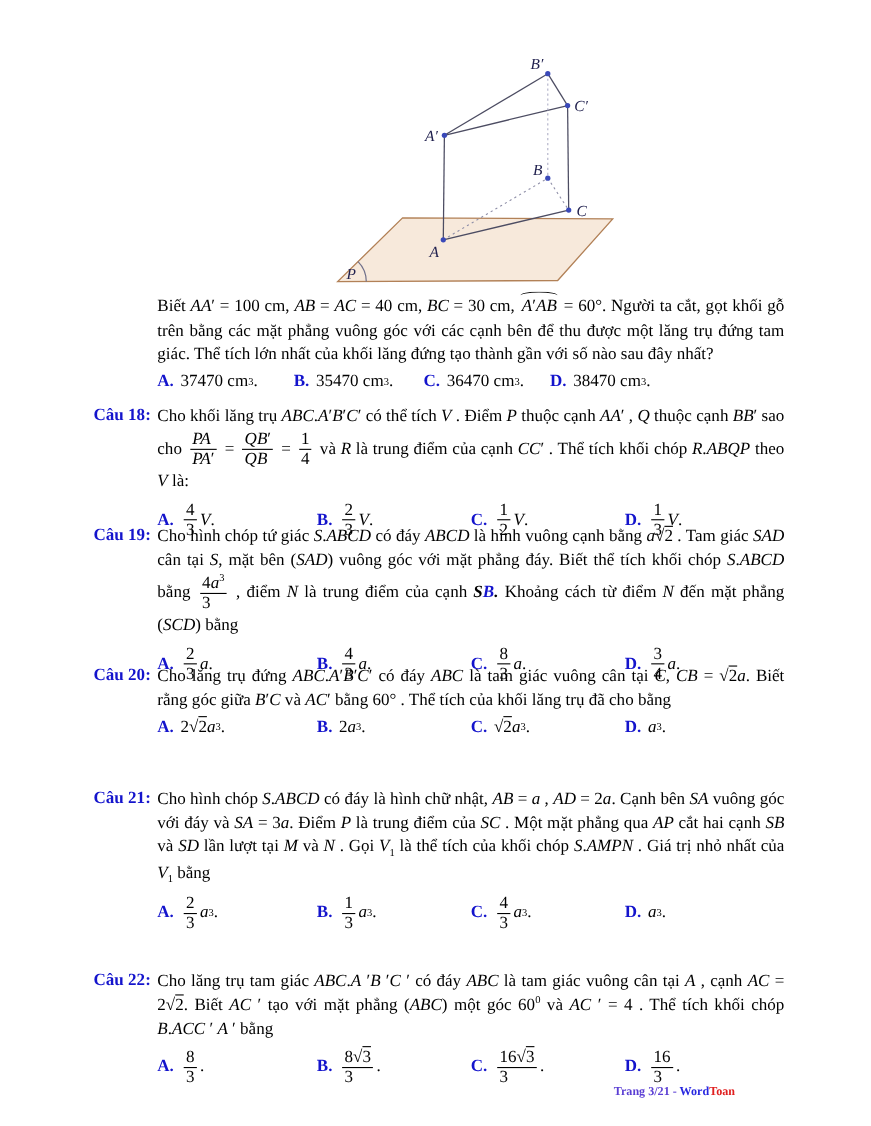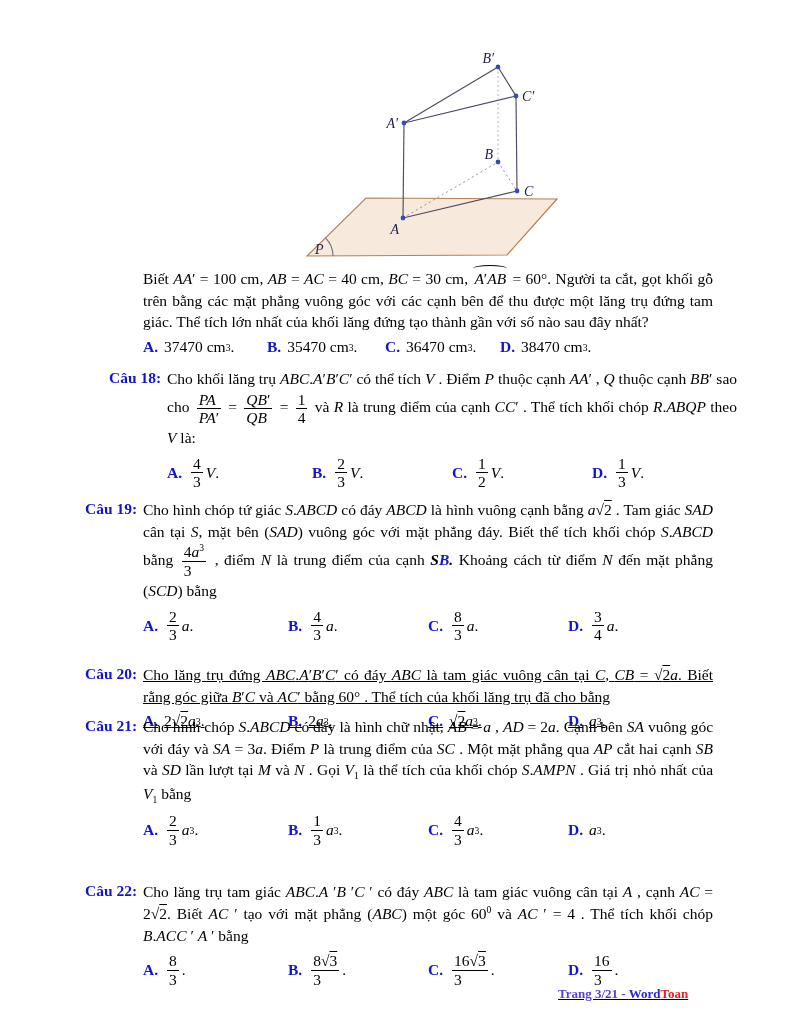--- a/index.html
+++ b/index.html
@@ -17,31 +17,31 @@
   .fr{display:inline-block;vertical-align:middle;text-align:left;line-height:1.12;margin:1px 3px;}
   .fr .n{display:block;padding:0 2px;border-bottom:1px solid #000;}
   .fr .d{display:block;padding:0 2px;}
   .ov{text-decoration:overline;}
   .rt{white-space:nowrap;}
   .hat{position:relative;display:inline-block;padding:0 2px;}
   .hat::before{content:'';position:absolute;left:1px;right:1px;top:-3px;height:6px;
                border-top:1.4px solid #000;border-radius:100% 100% 0 0;}
   sup{font-size:.62em;}  sub{font-size:.62em;}
   .hl{color:var(--accent-blue);}
-  .q17{top:268px;}  .q18{top:368px;margin-left:24px;}  .q19{top:499px;}
-  .q20{top:664px;text-decoration:underline;}  .q21{top:716px;}  .q22{top:849px;margin-top:32px;}
+  .q17{top:268px;}  .q18{top:368px;}  .q19{top:477px;}
+  .q20{top:604px;}  .q21{top:716px;}  .q22{top:849px;margin-top:32px;}
   .figure{position:absolute;left:298px;top:47px;width:282px;height:212px;}
   .plane{fill:var(--plane-fill);stroke:var(--plane-stroke);stroke-width:1.2;}
   .e{stroke:var(--line);stroke-width:1.15;fill:none;}
   .d1{stroke:#aeaec6;stroke-width:1;fill:none;stroke-dasharray:2 2.5;}
   .d2{stroke:#8f8fa8;stroke-width:1;fill:none;stroke-dasharray:2 3;}
   .dot{fill:var(--dot);}
   .vl{font-family:"Liberation Serif",serif;font-style:italic;font-size:14px;fill:var(--label-ink);}
   .corner-arc{fill:none;stroke:#70708a;stroke-width:1.1;}
-  .footer{position:absolute;left:558px;top:986px;font-weight:700;font-size:13px;white-space:nowrap;text-decoration:underline;}
+  .footer{position:absolute;left:558px;top:986px;font-weight:700;font-size:11px;white-space:nowrap;}
   .f-page{color:var(--footer-purple);}  .f-word{color:var(--footer-blue);}  .f-toan{color:var(--footer-red);}
 </style>
 </head>
 <body>
 
 <div class="page">
 
   <div class="figure">
     <svg width="282" height="212" viewBox="0 0 282 212">
       <polygon class="plane" points="68,151 259,152 209,208 9,209"></polygon>

